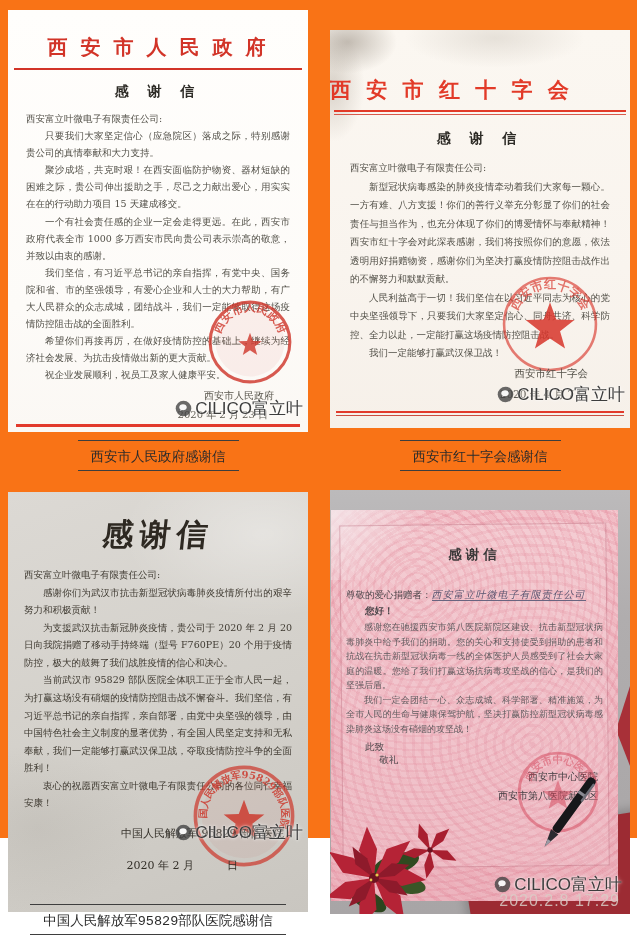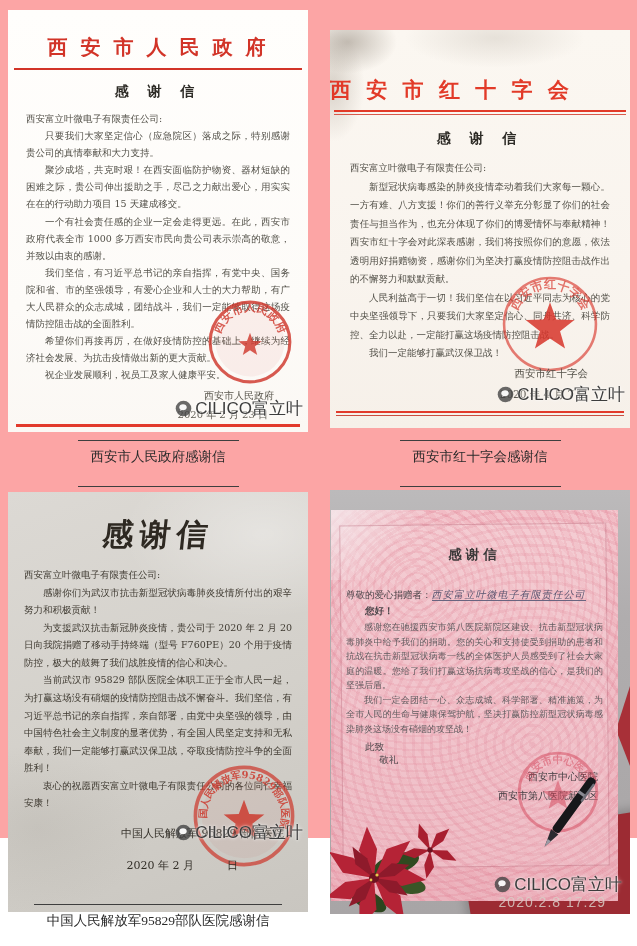--- a/index.html
+++ b/index.html
@@ -1,17 +1,17 @@
 <!DOCTYPE html>
 <html><head>
 <meta charset="utf-8">
 <style>
   * { margin:0; padding:0; box-sizing:border-box; }
   body { width:637px; height:946px; background:#ffffff; font-family:"DejaVu Serif", serif; overflow:hidden; }
-  .page { position:relative; width:637px; height:838px; background:#fca5a5; }
+  .page { position:relative; width:637px; height:838px; background:#f97316; }
 
   .photo { position:absolute; overflow:hidden; }
 
   
   .gov { left:8px; top:10px; width:300px; height:422px;
          background:linear-gradient(180deg,#fffefc 0%,#fdfbf8 70%,#fbf8f4 100%); }
   .gov-head { margin-top:24px; text-align:center; font-size:20px; font-weight:bold;
               color:#d23428; letter-spacing:3px; }
   .gov-rule { height:2px; background:#d23428; margin:7px 6px 0; }
   .doc-title { margin-top:13px; text-align:center; font-size:14px; font-weight:bold;
@@ -88,30 +88,30 @@
   .phc-close { position:relative; margin:4px 15px 0; font-size:9.5px; color:#4b4549; }
   .phc-close .c1 { text-indent:2em; }
   .phc-close .c2 { text-indent:3.5em; }
   .phc-sig { position:relative; margin-top:0; padding-right:20px; text-align:right;
              font-size:10px; line-height:1.9; color:#413c40; z-index:2; }
   .stamp-phc { width:88px; height:88px; right:16px; top:238px; opacity:.5; z-index:3; }
   .phc-folder { position:absolute; right:-26px; bottom:-18px; width:190px; height:108px;
                 background:#9c2b33; transform:rotate(-9deg); box-shadow:-4px -4px 10px rgba(0,0,0,.18); }
   .phc-wedge { position:absolute; right:0; top:196px; width:14px; height:80px;
                background:#a83038; clip-path:polygon(100% 0,100% 100%,0 55%); }
-  .phc-timestamp { position:absolute; right:24px; bottom:4px; font-size:14px;
+  .phc-timestamp { position:absolute; right:10px; bottom:4px; font-size:16px;
                    color:rgba(216,205,198,.85); font-family:"Liberation Sans", sans-serif;
                    z-index:4; letter-spacing:1px; }
   .phc-pen { position:absolute; right:28px; bottom:38px; z-index:5; }
   .phc-flowers { position:absolute; left:-4px; bottom:-6px; z-index:5; }
 
   
   .cap-row { position:absolute; width:300px; display:flex; justify-content:center; }
   .cap { display:inline-block; border-top:1px solid #3e3e3e; border-bottom:1px solid #3e3e3e;
-         padding:7px 13px 20px; font-family:Liberation Serif, serif; font-size:13.5px;
+         padding:7px 13px 4px; font-family:Liberation Mono, monospace; font-size:13.5px;
          color:#2b2b2b; white-space:nowrap; }
   .cap1 { left:8px; top:440px; }
   .cap2 { left:330px; top:440px; }
   .cap3 { left:8px; top:904px; }
   .cap4 { left:330px; top:904px; }
 
   
   .wm { position:absolute; display:flex; align-items:center; gap:3px; z-index:6;
         font-family:"Liberation Sans", sans-serif; }
   .wm-t { font-size:17px; font-weight:normal; color:#3d3d3d;

